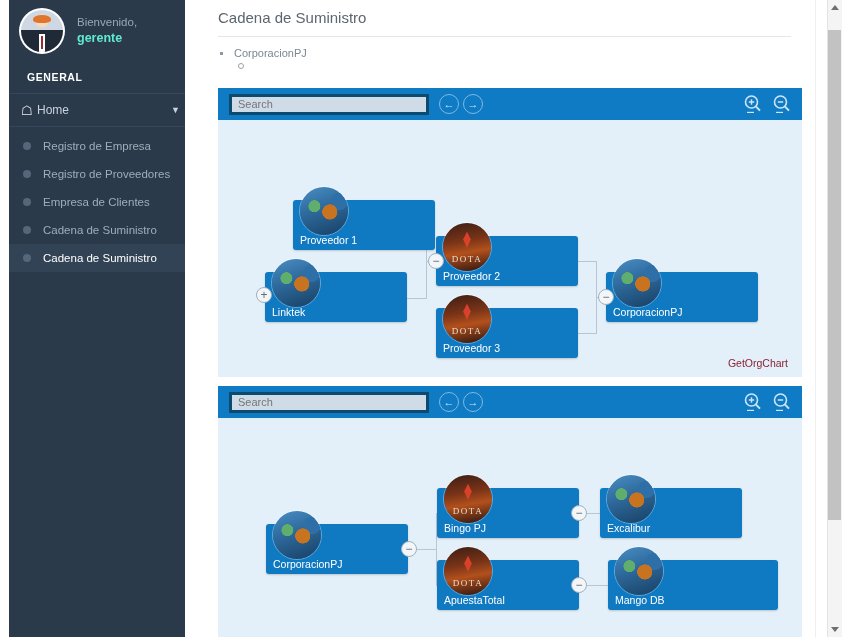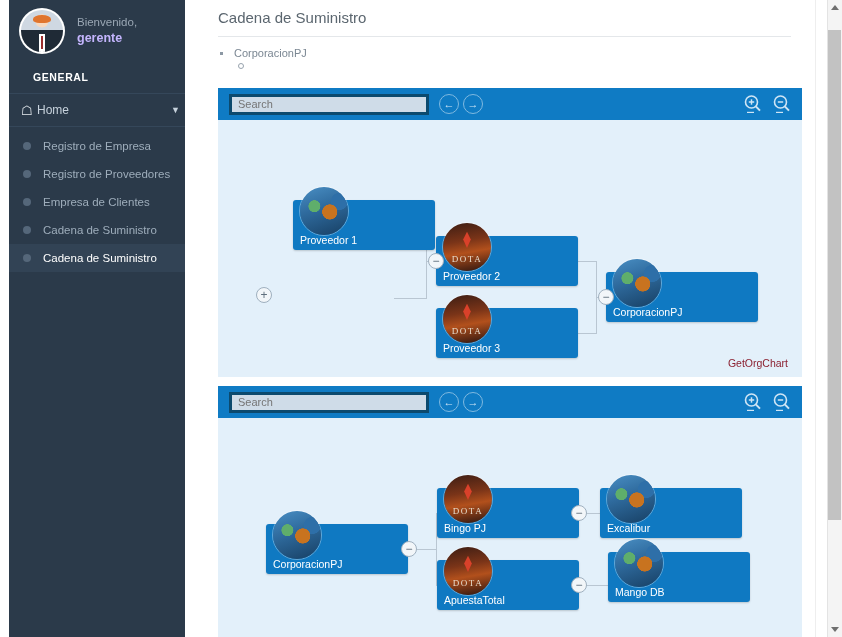--- a/index.html
+++ b/index.html
@@ -41,25 +41,25 @@
     content:""; position:absolute; left:44%; top:58%; width:12%; height:42%;
     background:#ffffff;
     box-shadow: 0 0 0 0 #fff;
   }
   .avatar-tie{
     position:absolute; left:47.5%; top:62%; width:5%; height:30%;
     background:#9b2d2d; z-index:3;
   }
   .user-text { margin-left:12px; line-height:1.35; }
   .welcome { color:#9aa7b4; font-size:11.5px; }
-  .username { color:#c4b5fd; font-size:12.5px; font-weight:bold; }
+  .username { color:#5eead4; font-size:12.5px; font-weight:bold; }
 
   .section-label {
     color:#ffffff; font-size:10.5px; font-weight:bold;
-    letter-spacing:.6px; padding:9px 0 10px 18px;margin-left:6px;
+    letter-spacing:.6px; padding:9px 0 10px 18px;
   }
   .nav-home {
     display:flex; align-items:center; height:34px; padding:0 14px 0 12px;
     border-top:1px solid #35475a; border-bottom:1px solid #35475a;
     color:#c7d2dc; font-size:12px; cursor:pointer;
   }
   .home-icon { width:16px; display:inline-block; color:#e5eaef; font-size:13px; }
   .nav-home .lbl { flex:1; }
   .chev { font-size:9px; color:#c7d2dc; }
 
@@ -295,20 +295,26 @@
         <div class="link h" style="left:350px; top:213px; width:29px;"></div>
         <div class="link h" style="left:378px; top:177px; width:20px;"></div>
 
         <div class="node" style="left:47px; top:80px; width:142px; height:50px;margin-left:28px;">
           <div class="nd-avatar">
               <div class="av-hero"></div>
             </div>
           <div class="nd-label">Proveedor 1</div>
         </div>
 
+        <div class="node" style="left:47px; top:152px; width:142px; height:50px;">
+          <div class="nd-avatar">
+              <div class="av-hero"></div>
+            </div>
+          <div class="nd-label">Linktek</div>
+        </div>
 
         <div class="node" style="left:218px; top:116px; width:142px; height:50px;">
           <div class="nd-avatar">
               <div class="av-dota"></div>
             </div>
           <div class="nd-label">Proveedor 2</div>
         </div>
 
         <div class="node" style="left:218px; top:188px; width:142px; height:50px;">
           <div class="nd-avatar">
@@ -387,21 +393,21 @@
           <div class="nd-label">ApuestaTotal</div>
         </div>
 
         <div class="node" style="left:382px; top:70px; width:142px; height:50px;">
           <div class="nd-avatar">
               <div class="av-hero"></div>
             </div>
           <div class="nd-label">Excalibur</div>
         </div>
 
-        <div class="node" style="left:390px; top:134px; width:142px; height:50px;">
+        <div class="node" style="left:390px; top:142px; width:170px; height:50px;">
           <div class="nd-avatar">
               <div class="av-hero"></div>
             </div>
           <div class="nd-label">Mango DB</div>
         </div>
 
         <div class="toggle" style="left:183px; top:123px;">−</div>
         <div class="toggle" style="left:353px; top:87px;">−</div>
         <div class="toggle" style="left:353px; top:159px;">−</div>
       </div>

